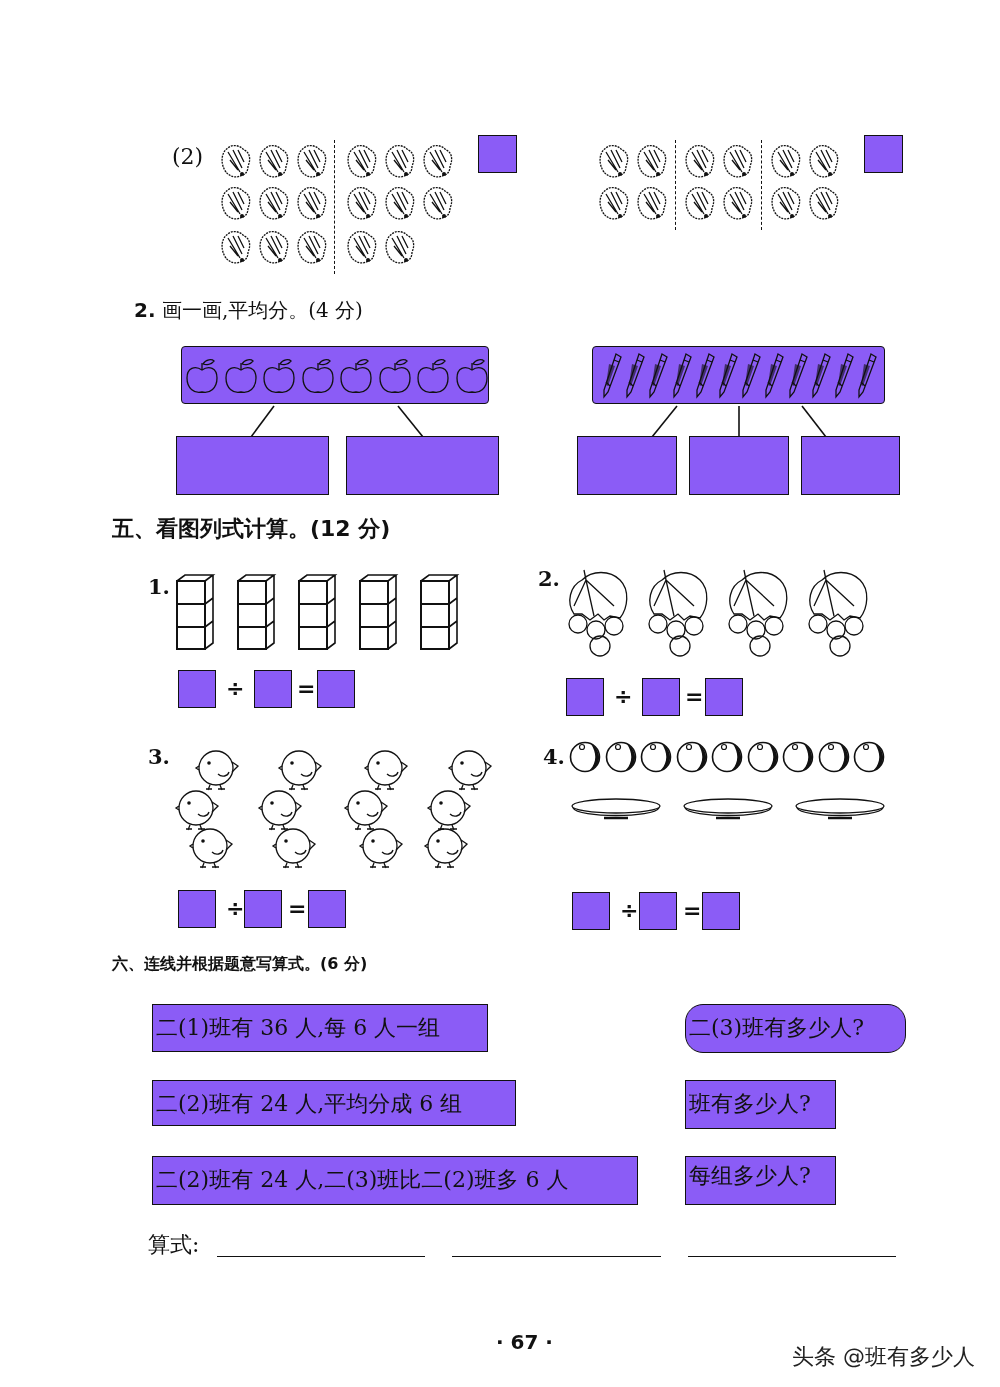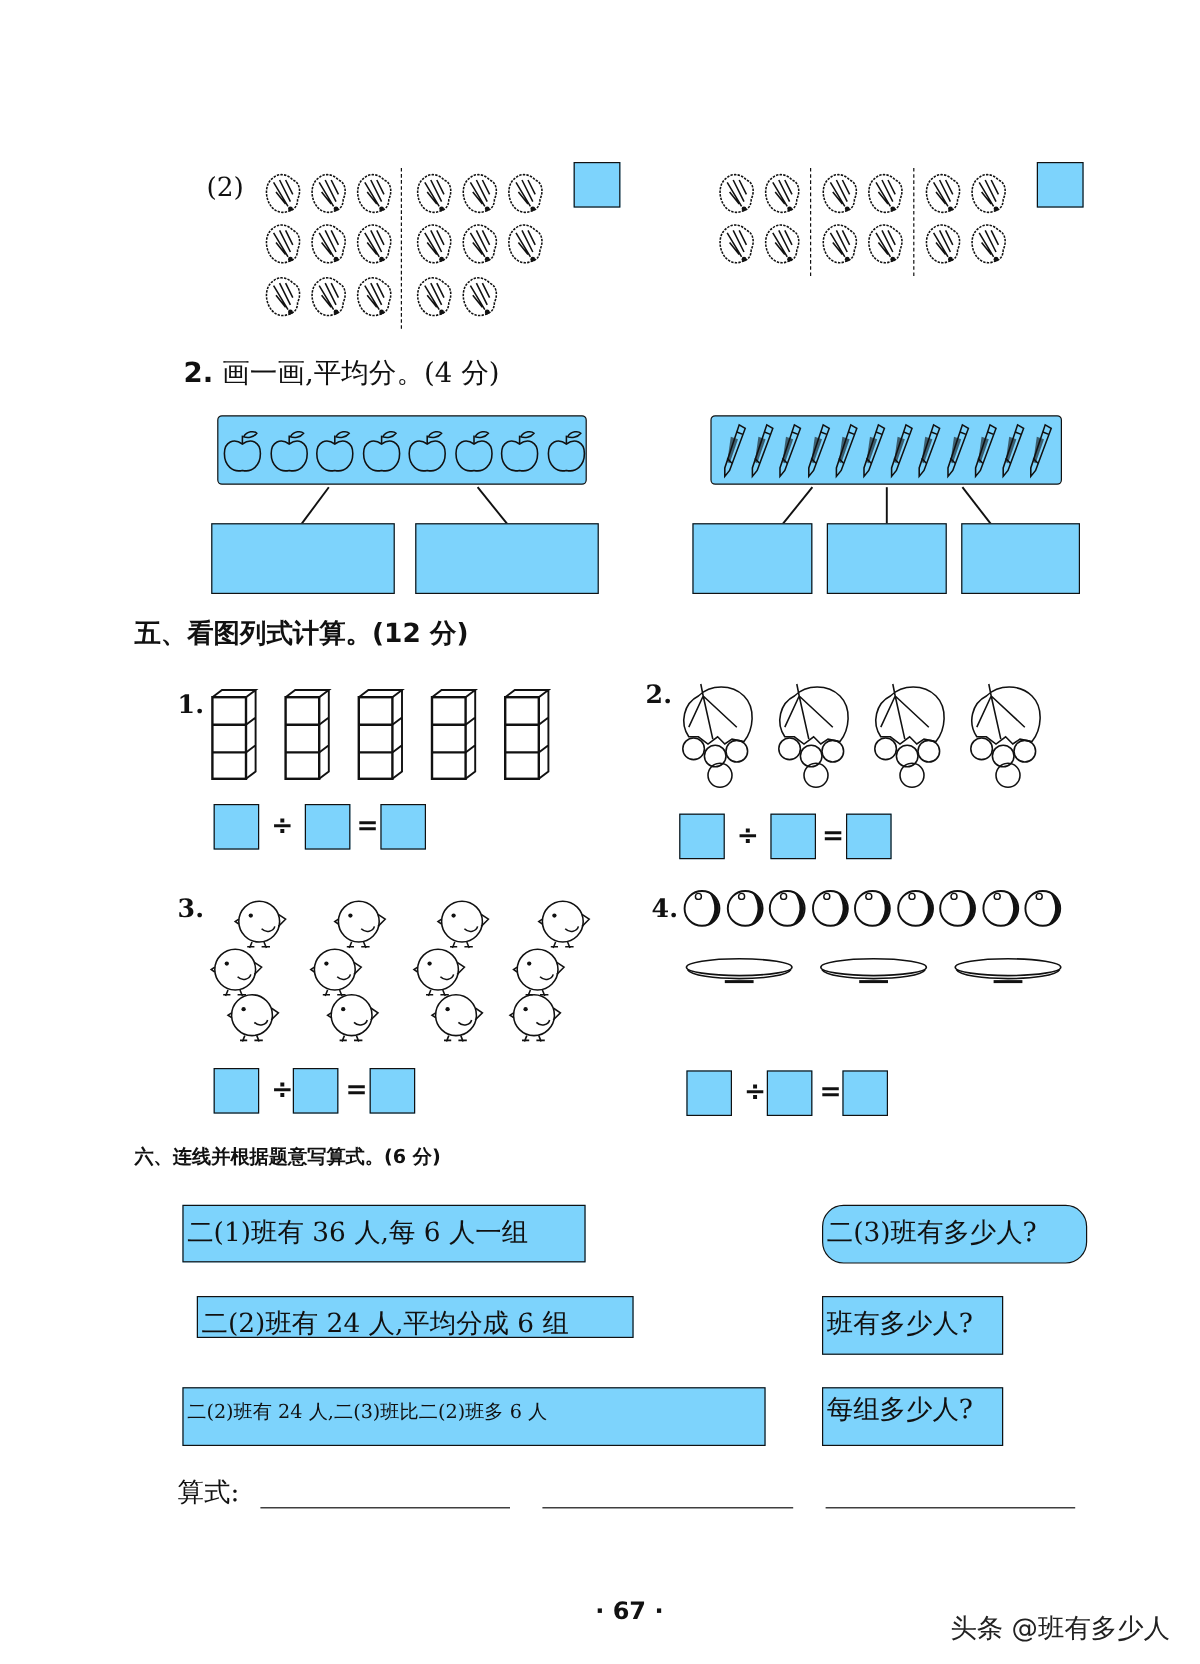--- a/index.html
+++ b/index.html
@@ -1,19 +1,19 @@
 <!DOCTYPE html>
 <html><head>
 <meta charset="utf-8">
 <style>
   * { box-sizing: border-box; margin: 0; padding: 0; }
   html, body { width: 1000px; height: 1387px; background: #ffffff; }
   body { position: relative; font-family: "DejaVu Serif", "Liberation Serif", serif; color: #111; overflow: hidden; }
   .abs { position: absolute; }
-  .box { position: absolute; border: 1.6px solid #111; background: #7dd3fc; }
+  .box { position: absolute; border: 1.6px solid #111; background: #8b5cf6; }
   .txt { position: absolute; white-space: nowrap; font-size: 21px; line-height: 1; }
   .bold { font-weight: bold; font-family: "DejaVu Sans", "Liberation Sans", sans-serif; }
   .dash-v { position: absolute; width: 0; border-left: 1.6px dashed #111; }
   svg { position: absolute; overflow: visible; }
   .op { position: absolute; font-size: 22px; font-weight: bold; font-family: "DejaVu Sans", sans-serif; line-height: 1; }
   .watermark { position: absolute; font-family: "DejaVu Sans", sans-serif; font-size: 22px; color: #222; }
 </style>
 </head>
 <body>
 
@@ -168,21 +168,21 @@
     <svg width="36" height="38" viewBox="0 0 36 38" style="left: 806px; top: 184px;">
       <path d="M8 30 C2 22 3 10 10 6 C14 2 22 3 26 8 C32 10 33 18 30 24 C30 30 27 33 22 34 C18 36 12 35 8 30Z" fill="none" stroke="#111" stroke-width="1.3" stroke-dasharray="2 1"></path>
 <path d="M10 10 L22 30 M15 8 L24 26 M20 8 L26 20 M12 18 L20 28" fill="none" stroke="#111" stroke-width="1.3"></path>
 <circle cx="24" cy="32" r="2" fill="#111"></circle>
     </svg>
   </div>
 <div class="dash-v" style="left:675px;top:140px;height:90px;"></div>
 <div class="dash-v" style="left:761px;top:140px;height:90px;"></div>
 <div class="box" style="left:864px;top:135px;width:39px;height:38px;"></div>
 
-<div class="txt" style="left:153px;top:300px;font-size:23px;">
+<div class="txt" style="left:134px;top:300px;font-size:20px;">
   <span class="bold">2.</span>
   <span>画一画,平均分。(4 分)</span>
 </div>
 
 <div class="box" style="left:181px;top:346px;width:308px;height:58px;border-radius:4px;"></div>
 <div id="apples">
     <svg width="34" height="40" viewBox="0 0 34 40" style="left: 185px; top: 356px;">
       <path d="M17 14 C10 9 2 12 2 22 C2 32 9 38 17 36 C25 38 32 32 32 22 C32 12 24 9 17 14Z" fill="none" stroke="#111" stroke-width="1.3"></path>
      <path d="M17 14 L17 7" fill="none" stroke="#111" stroke-width="1.3"></path>
       <path d="M18 8 C21 3 27 3 29 5 C26 9 21 9 18 8Z" fill="none" stroke="#111" stroke-width="1.3"></path>
@@ -556,25 +556,25 @@
 <div class="op" style="left:620px;top:900px;">÷</div>
 <div class="box" style="left:639px;top:892px;width:38px;height:38px;"></div>
 <div class="op" style="left:683px;top:900px;">=</div>
 <div class="box" style="left:702px;top:892px;width:38px;height:38px;"></div>
 
 <div class="txt bold" style="left:112px;top:956px;font-size:16px;">六、连线并根据题意写算式。(6 分)</div>
 
 <div class="box" style="left:152px;top:1004px;width:336px;height:48px;">
   <div class="txt" style="left:3px;top:12px;font-size:22px;">二(1)班有 36 人,每 6 人一组</div>
 </div>
-<div class="box" style="left:164px;top:1080px;width:364px;height:35px;">
+<div class="box" style="left:152px;top:1080px;width:364px;height:46px;">
   <div class="txt" style="left:3px;top:12px;font-size:22px;">二(2)班有 24 人,平均分成 6 组</div>
 </div>
 <div class="box" style="left:152px;top:1156px;width:486px;height:49px;">
-  <div class="txt" style="left:3px;top:12px;font-size:16px;">二(2)班有 24 人,二(3)班比二(2)班多 6 人</div>
+  <div class="txt" style="left:3px;top:12px;font-size:22px;">二(2)班有 24 人,二(3)班比二(2)班多 6 人</div>
 </div>
 
 <div class="box" style="left:685px;top:1004px;width:221px;height:49px;border-radius:18px;">
   <div class="txt" style="left:3px;top:12px;font-size:22px;">二(3)班有多少人?</div>
 </div>
 <div class="box" style="left:685px;top:1080px;width:151px;height:49px;">
   <div class="txt" style="left:3px;top:12px;font-size:22px;">班有多少人?</div>
 </div>
 <div class="box" style="left:685px;top:1156px;width:151px;height:49px;">
   <div class="txt" style="left:3px;top:8px;font-size:22px;">每组多少人?</div>

